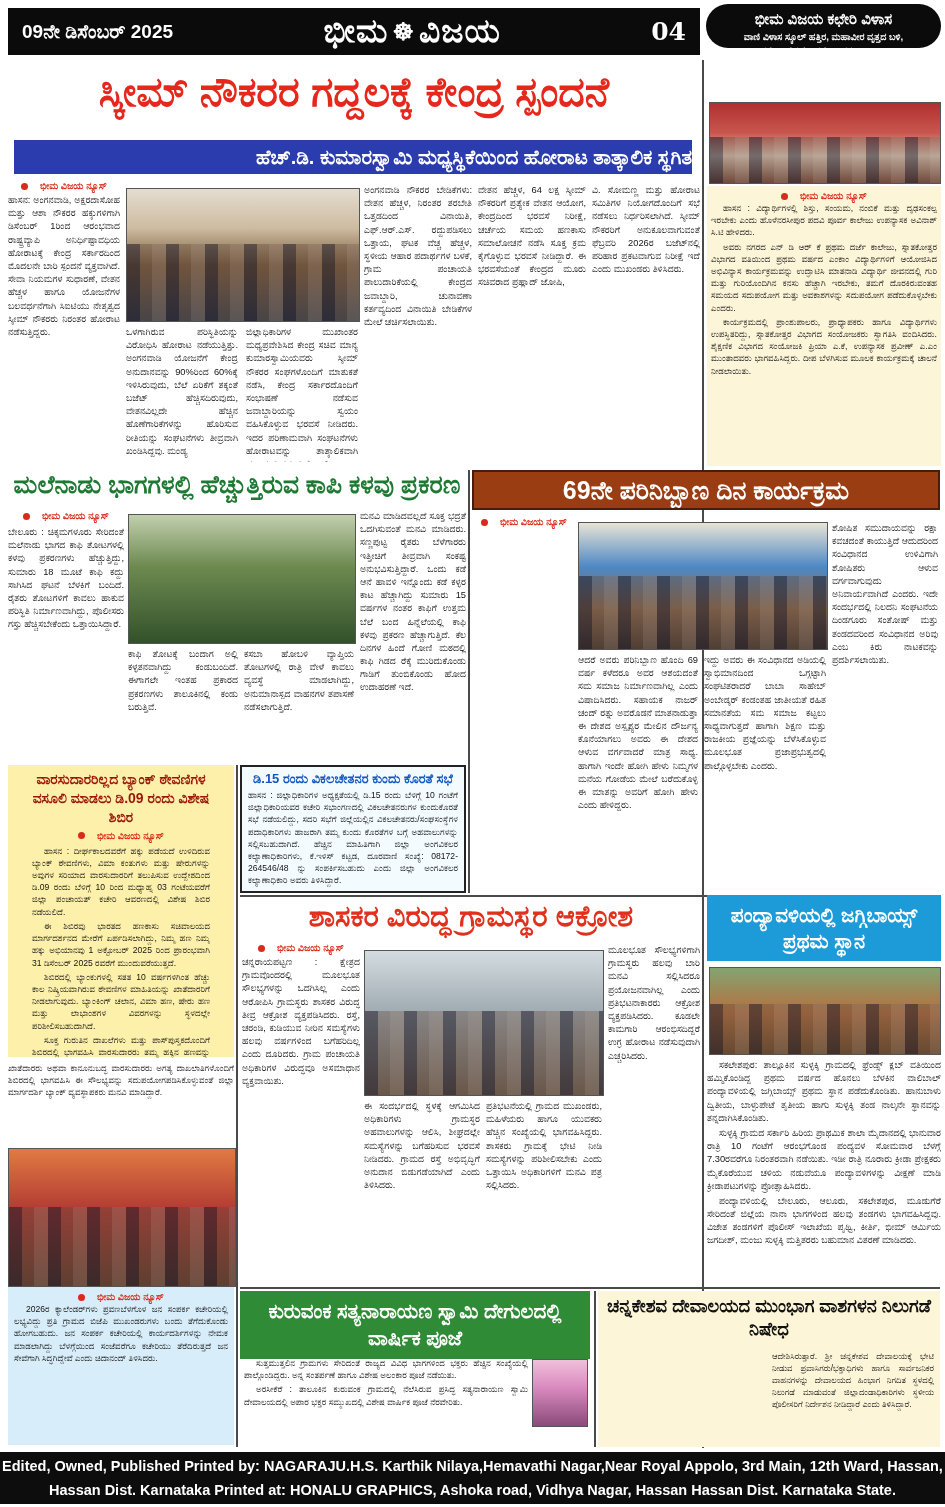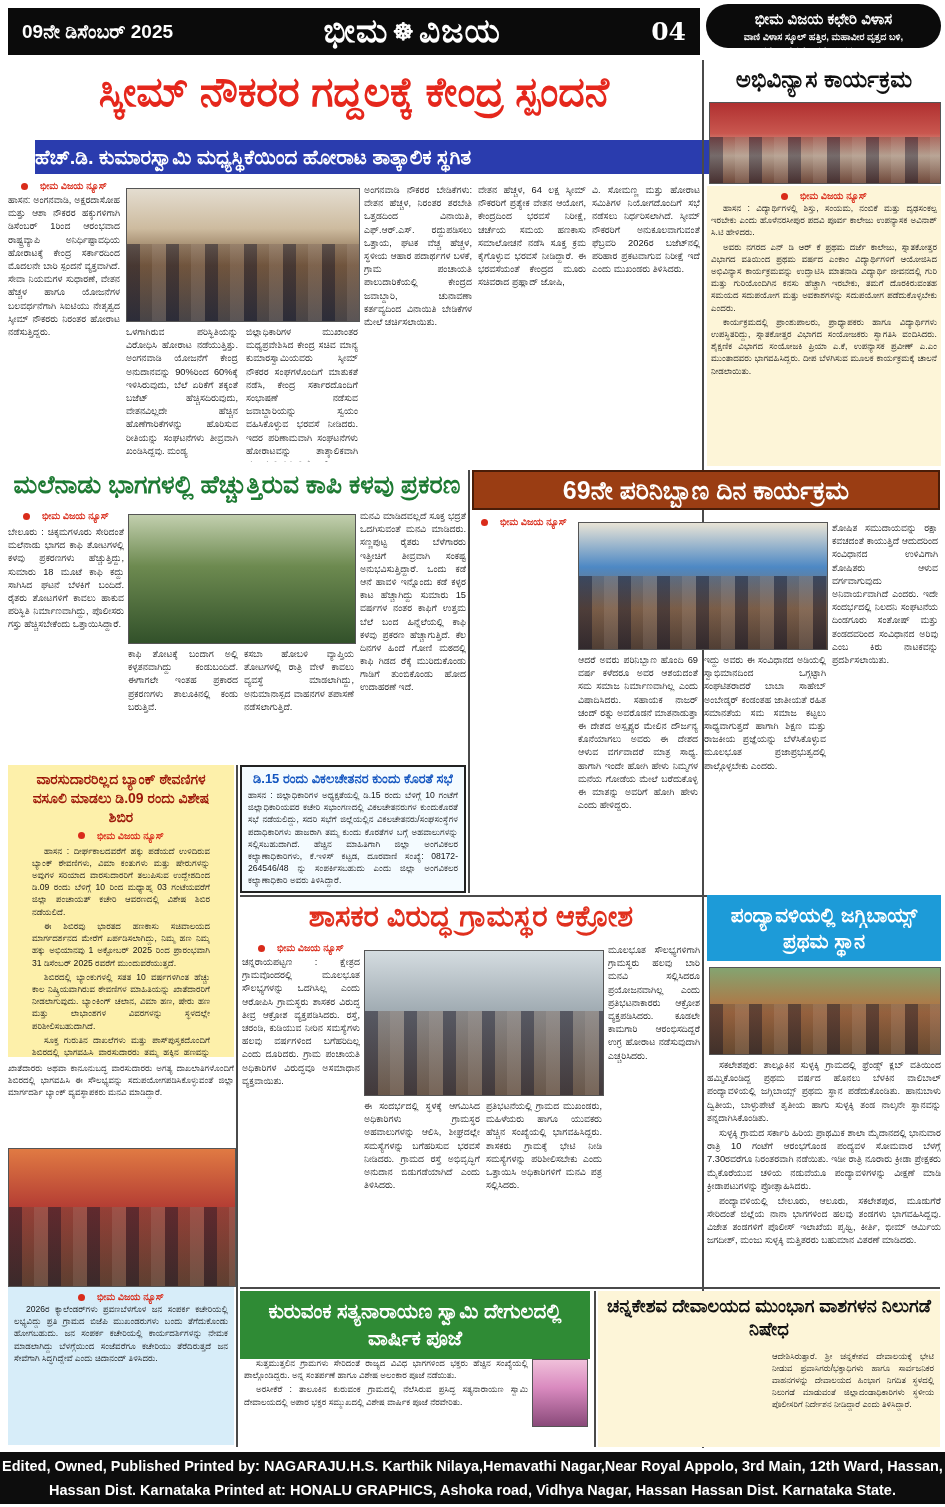--- a/index.html
+++ b/index.html
@@ -10,21 +10,21 @@
   .topbar{background:#0b0b0b;color:#fff;display:flex;align-items:center;justify-content:space-between;padding:0 14px;box-sizing:border-box;}
   .m-date{font-size:19px;font-weight:bold;}
   .m-title{font-size:33px;font-weight:bold;letter-spacing:1px;display:flex;align-items:center;gap:4px;}
   .m-chakra{font-size:24px;line-height:1;}
   .m-page{font-size:25px;font-weight:bold;font-family:"DejaVu Serif",serif;}
   .officebox{background:#0b0b0b;color:#fff;border-radius:30px;text-align:center;padding:6px 8px;box-sizing:border-box;}
   .officebox .l1{font-size:15px;font-weight:bold;margin-bottom:2px;}
   .officebox .l2{font-size:9.5px;font-weight:bold;line-height:1.45;}
   
   .h-lead{font-size:41px;font-weight:bold;color:#e5271c;text-align:center;line-height:1.1;}
-  .subbar{background:#2a3cae;color:#fff;font-size:20px;font-weight:bold;text-align:left;line-height:34px;margin-left:21px;}
+  .subbar{background:#2a3cae;color:#fff;font-size:20px;font-weight:bold;text-align:right;line-height:34px;}
   .h-green{color:#1e7a33;font-size:25px;font-weight:bold;text-align:center;}
   .bar-brown{background:#9a3d13;border:2px solid #4a1d08;color:#fff;font-size:25px;font-weight:bold;text-align:center;line-height:36px;box-sizing:border-box;}
   .h-red{color:#e0301e;font-size:29px;font-weight:bold;text-align:center;}
   .bar-blue{background:#1d9bd8;color:#fff;font-size:20px;font-weight:bold;text-align:center;padding:7px 2px;line-height:1.3;box-sizing:border-box;}
   .bar-green{background:#2f8b35;color:#fff;font-size:20px;font-weight:bold;text-align:center;padding:7px 2px;line-height:1.35;box-sizing:border-box;}
   .h-dark{color:#111;font-size:18px;font-weight:bold;text-align:center;line-height:1.3;}
   .h-ybox{color:#9c1608;font-size:14px;font-weight:bold;text-align:center;line-height:1.35;}
   .h-d15{color:#1456c0;font-size:13px;font-weight:bold;text-align:center;}
   .h-side{color:#111;font-size:23px;font-weight:bold;text-align:center;}
   
@@ -90,21 +90,20 @@
     <div class="ph ph-meeting people" style="left:118px;top:8px;width:232px;height:132px;"></div>
     <div class="col" style="left:118px;top:146px;width:112px;height:136px;">ಒಳಗಾಗಿರುವ ಪರಿಸ್ಥಿತಿಯನ್ನು ವಿರೋಧಿಸಿ ಹೋರಾಟ ನಡೆಯುತ್ತಿತ್ತು. ಅಂಗನವಾಡಿ ಯೋಜನೆಗೆ ಕೇಂದ್ರ ಅನುದಾನವನ್ನು 90%ರಿಂದ 60%ಕ್ಕೆ ಇಳಿಸಿರುವುದು, ಬೆಲೆ ಏರಿಕೆಗೆ ತಕ್ಕಂತೆ ಬಜೆಟ್ ಹೆಚ್ಚಿಸದಿರುವುದು, ವೇತನವಿಲ್ಲದೇ ಹೆಚ್ಚಿನ ಹೊಣೆಗಾರಿಕೆಗಳನ್ನು ಹೊರಿಸುವ ರೀತಿಯನ್ನು ಸಂಘಟನೆಗಳು ತೀವ್ರವಾಗಿ ಖಂಡಿಸಿದ್ದವು. ಮಂಡ್ಯ</div>
     <div class="col" style="left:238px;top:146px;width:112px;height:136px;">ಜಿಲ್ಲಾಧಿಕಾರಿಗಳ ಮುಖಾಂತರ ಮಧ್ಯಪ್ರವೇಶಿಸಿದ ಕೇಂದ್ರ ಸಚಿವ ಮಾನ್ಯ ಕುಮಾರಸ್ವಾಮಿಯವರು ಸ್ಕೀಮ್ ನೌಕರರ ಸಂಘಗಳೊಂದಿಗೆ ಮಾತುಕತೆ ನಡೆಸಿ, ಕೇಂದ್ರ ಸರ್ಕಾರದೊಂದಿಗೆ ಸಂಭಾಷಣೆ ನಡೆಸುವ ಜವಾಬ್ದಾರಿಯನ್ನು ಸ್ವಯಂ ವಹಿಸಿಕೊಳ್ಳುವ ಭರವಸೆ ನೀಡಿದರು. ಇದರ ಪರಿಣಾಮವಾಗಿ ಸಂಘಟನೆಗಳು ಹೋರಾಟವನ್ನು ತಾತ್ಕಾಲಿಕವಾಗಿ ಮುಂದೂಡಿದವು. ಡಿಸೆಂಬರ್</div>
     <div class="col" style="left:356px;top:4px;width:108px;height:278px;">ಅಂಗನವಾಡಿ ನೌಕರರ ಬೇಡಿಕೆಗಳು: ವೇತನ ಹೆಚ್ಚಳ, ನಿರಂತರ ತರಬೇತಿ ಒತ್ತಡದಿಂದ ವಿನಾಯಿತಿ, ಎಫ್.ಆರ್.ಎಸ್. ರದ್ದುಪಡಿಸಲು ಒತ್ತಾಯ, ಘಟಕ ವೆಚ್ಚ ಹೆಚ್ಚಳ, ಸ್ಥಳೀಯ ಆಹಾರ ಪದಾರ್ಥಗಳ ಬಳಕೆ, ಗ್ರಾಮ ಪಂಚಾಯತಿ ಪಾಲುದಾರಿಕೆಯಲ್ಲಿ ಕೇಂದ್ರದ ಜವಾಬ್ದಾರಿ, ಚುನಾವಣಾ ಕರ್ತವ್ಯದಿಂದ ವಿನಾಯಿತಿ ಬೇಡಿಕೆಗಳ ಮೇಲೆ ಚರ್ಚಿಸಲಾಯಿತು.</div>
     <div class="col" style="left:470px;top:4px;width:108px;height:278px;">ವೇತನ ಹೆಚ್ಚಳ, 64 ಲಕ್ಷ ಸ್ಕೀಮ್ ನೌಕರರಿಗೆ ಪ್ರತ್ಯೇಕ ವೇತನ ಆಯೋಗ, ಕೇಂದ್ರದಿಂದ ಭರವಸೆ ನಿರೀಕ್ಷೆ, ಚರ್ಚೆಯ ಸಮಯ ಹಣಕಾಸು ಸಮಾಲೋಚನೆ ನಡೆಸಿ ಸೂಕ್ತ ಕ್ರಮ ಕೈಗೊಳ್ಳುವ ಭರವಸೆ ನೀಡಿದ್ದಾರೆ. ಈ ಭರವಸೆಯಂತೆ ಕೇಂದ್ರದ ಮೂರು ಸಚಿವರಾದ ಪ್ರಹ್ಲಾದ್ ಜೋಷಿ,</div>
     <div class="col" style="left:584px;top:4px;width:108px;height:278px;">ವಿ. ಸೋಮಣ್ಣ ಮತ್ತು ಹೋರಾಟ ಸಮಿತಿಗಳ ನಿಯೋಗದೊಂದಿಗೆ ಸಭೆ ನಡೆಸಲು ನಿರ್ಧರಿಸಲಾಗಿದೆ. ಸ್ಕೀಮ್ ನೌಕರರಿಗೆ ಅನುಕೂಲವಾಗುವಂತೆ ಫೆಬ್ರವರಿ 2026ರ ಬಜೆಟ್‌ನಲ್ಲಿ ಪರಿಹಾರ ಪ್ರಕಟವಾಗುವ ನಿರೀಕ್ಷೆ ಇದೆ ಎಂದು ಮುಖಂಡರು ತಿಳಿಸಿದರು.</div>
   </div>
 
   <div class="vrule" style="left:702px;top:60px;height:1388px;"></div>
 
-  <div class="abs h-side" style="left:707px;top:66px;width:234px;">ಅಭಿವಿನ್ಯಾಸ ಕಾರ್ಯಕ್ರಮ</div>
   <div class="ph ph-stage people" style="left:709px;top:102px;width:230px;height:80px;"></div>
   <div class="abs bg-cream" style="left:707px;top:186px;width:234px;height:280px;padding:4px;box-sizing:border-box;">
     <div class="byline">
       <span class="dot"></span>
       <span>ಭೀಮ ವಿಜಯ ನ್ಯೂಸ್</span>
     </div>
     <div class="col small" style="position:static;text-align:justify;height:252px;overflow:hidden;">
       <p>ಹಾಸನ : ವಿದ್ಯಾರ್ಥಿಗಳಲ್ಲಿ ಶಿಸ್ತು, ಸಂಯಮ, ನಂಬಿಕೆ ಮತ್ತು ದೃಢಸಂಕಲ್ಪ ಇರಬೇಕು ಎಂದು ಹೊಳೆನರಸೀಪುರ ಪದವಿ ಪೂರ್ವ ಕಾಲೇಜು ಉಪನ್ಯಾಸಕ ಅವಿನಾಶ್ ಸಿ.ಟಿ ಹೇಳಿದರು.</p>
       <p>ಅವರು ನಗರದ ಎನ್ ಡಿ ಆರ್ ಕೆ ಪ್ರಥಮ ದರ್ಜೆ ಕಾಲೇಜು, ಸ್ನಾತಕೋತ್ತರ ವಿಭಾಗದ ವತಿಯಿಂದ ಪ್ರಥಮ ವರ್ಷದ ಎಂಕಾಂ ವಿದ್ಯಾರ್ಥಿಗಳಿಗೆ ಆಯೋಜಿಸಿದ ಅಭಿವಿನ್ಯಾಸ ಕಾರ್ಯಕ್ರಮವನ್ನು ಉದ್ಘಾಟಿಸಿ ಮಾತನಾಡಿ ವಿದ್ಯಾರ್ಥಿ ಜೀವನದಲ್ಲಿ ಗುರಿ ಮತ್ತು ಗುರಿಯೊಂದಿಗಿನ ಕನಸು ಹೆಚ್ಚಾಗಿ ಇರಬೇಕು, ತಮಗೆ ದೊರಕಿರುವಂತಹ ಸಮಯದ ಸದುಪಯೋಗ ಮತ್ತು ಅವಕಾಶಗಳನ್ನು ಸದುಪಯೋಗ ಪಡೆದುಕೊಳ್ಳಬೇಕು ಎಂದರು.</p>
       <p>ಕಾರ್ಯಕ್ರಮದಲ್ಲಿ ಪ್ರಾಂಶುಪಾಲರು, ಪ್ರಾಧ್ಯಾಪಕರು ಹಾಗೂ ವಿದ್ಯಾರ್ಥಿಗಳು ಉಪಸ್ಥಿತರಿದ್ದು, ಸ್ನಾತಕೋತ್ತರ ವಿಭಾಗದ ಸಂಯೋಜಕರು ಸ್ವಾಗತಿಸಿ ವಂದಿಸಿದರು. ಶೈಕ್ಷಣಿಕ ವಿಭಾಗದ ಸಂಯೋಜಕಿ ಪ್ರಿಯಾ ಎ.ಕೆ, ಉಪನ್ಯಾಸಕ ಪ್ರವೀಣ್ ಎ.ಎಂ ಮುಂತಾದವರು ಭಾಗವಹಿಸಿದ್ದರು. ದೀಪ ಬೆಳಗಿಸುವ ಮೂಲಕ ಕಾರ್ಯಕ್ರಮಕ್ಕೆ ಚಾಲನೆ ನೀಡಲಾಯಿತು.</p>

